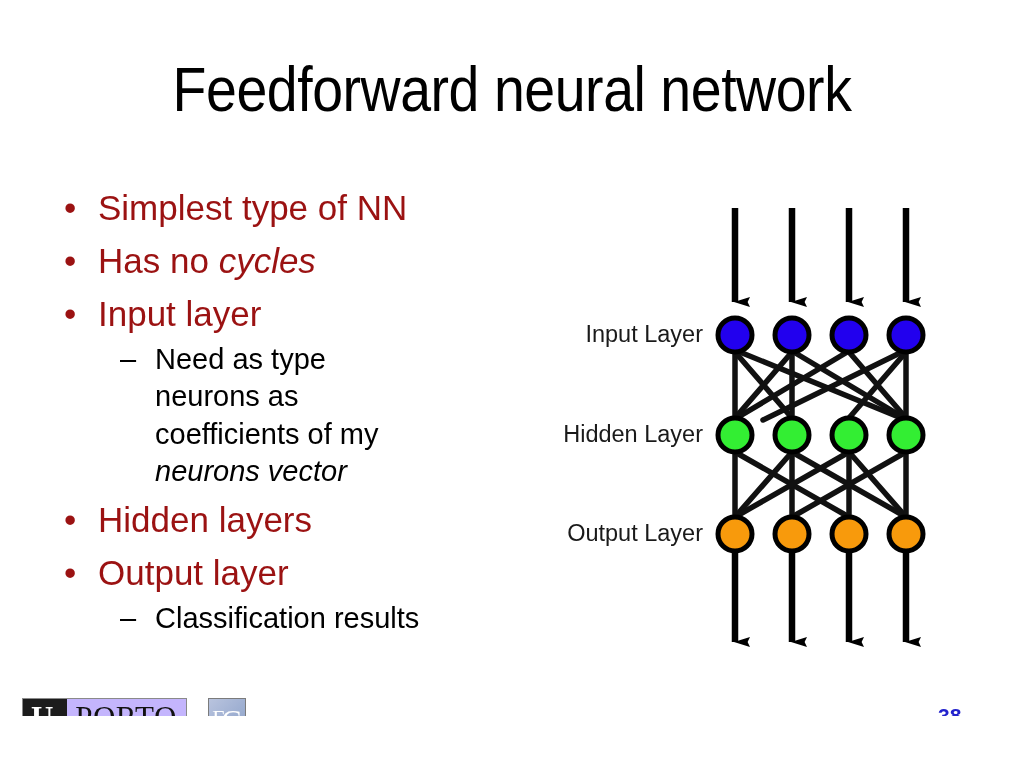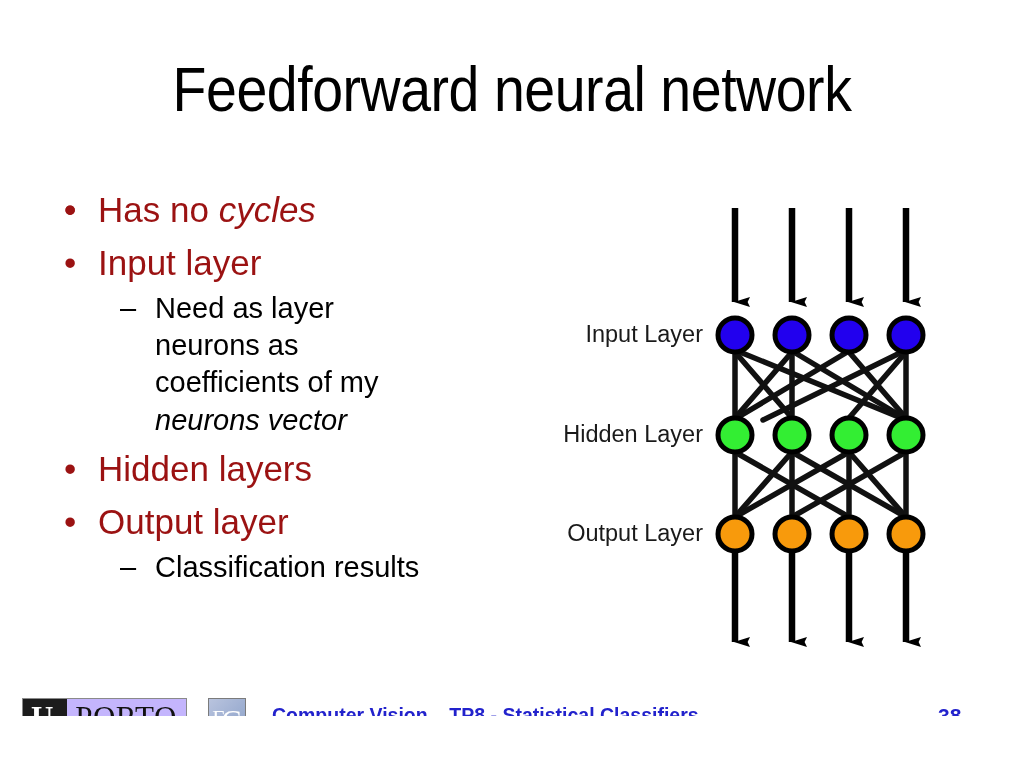--- a/index.html
+++ b/index.html
@@ -196,34 +196,35 @@
 
 <div id="slide">
 
   <div id="slide-title">Feedforward neural network</div>
 
   <div id="bullets">
     <ul class="lvl1">
 
       <li class="b1">
         <span class="dot">•</span>
+        <span>Simplest type of NN</span>
       </li>
 
       <li class="b1">
         <span class="dot">•</span>
         <span>Has no </span><span class="ital">cycles</span>
       </li>
 
       <li class="b1">
         <span class="dot">•</span>
         <span>Input layer</span>
         <ul class="lvl2">
           <li class="b2">
             <span class="dash">–</span>
-            <span class="b2wrap"><span>Need as layer neurons as coefficients of my </span><span class="ital">neurons vector</span></span>
+            <span class="b2wrap"><span>Need as type neurons as coefficients of my </span><span class="ital">neurons vector</span></span>
           </li>
         </ul>
       </li>
 
       <li class="b1">
         <span class="dot">•</span>
         <span>Hidden layers</span>
       </li>
 
       <li class="b1">
@@ -319,17 +320,16 @@
   </div>
 
   <div id="footer">
     <div id="uporto-logo">
       <span id="uporto-u">U.</span>
       <span id="uporto-porto">PORTO</span>
     </div>
     <div id="fc-logo">
       <span class="fc-f">F</span><span class="fc-c">C</span>
     </div>
-    <div id="footer-text">Computer Vision – TP8 - Statistical Classifiers</div>
     <div id="page-number">38</div>
   </div>
 
 </div>
 
 </body></html>

